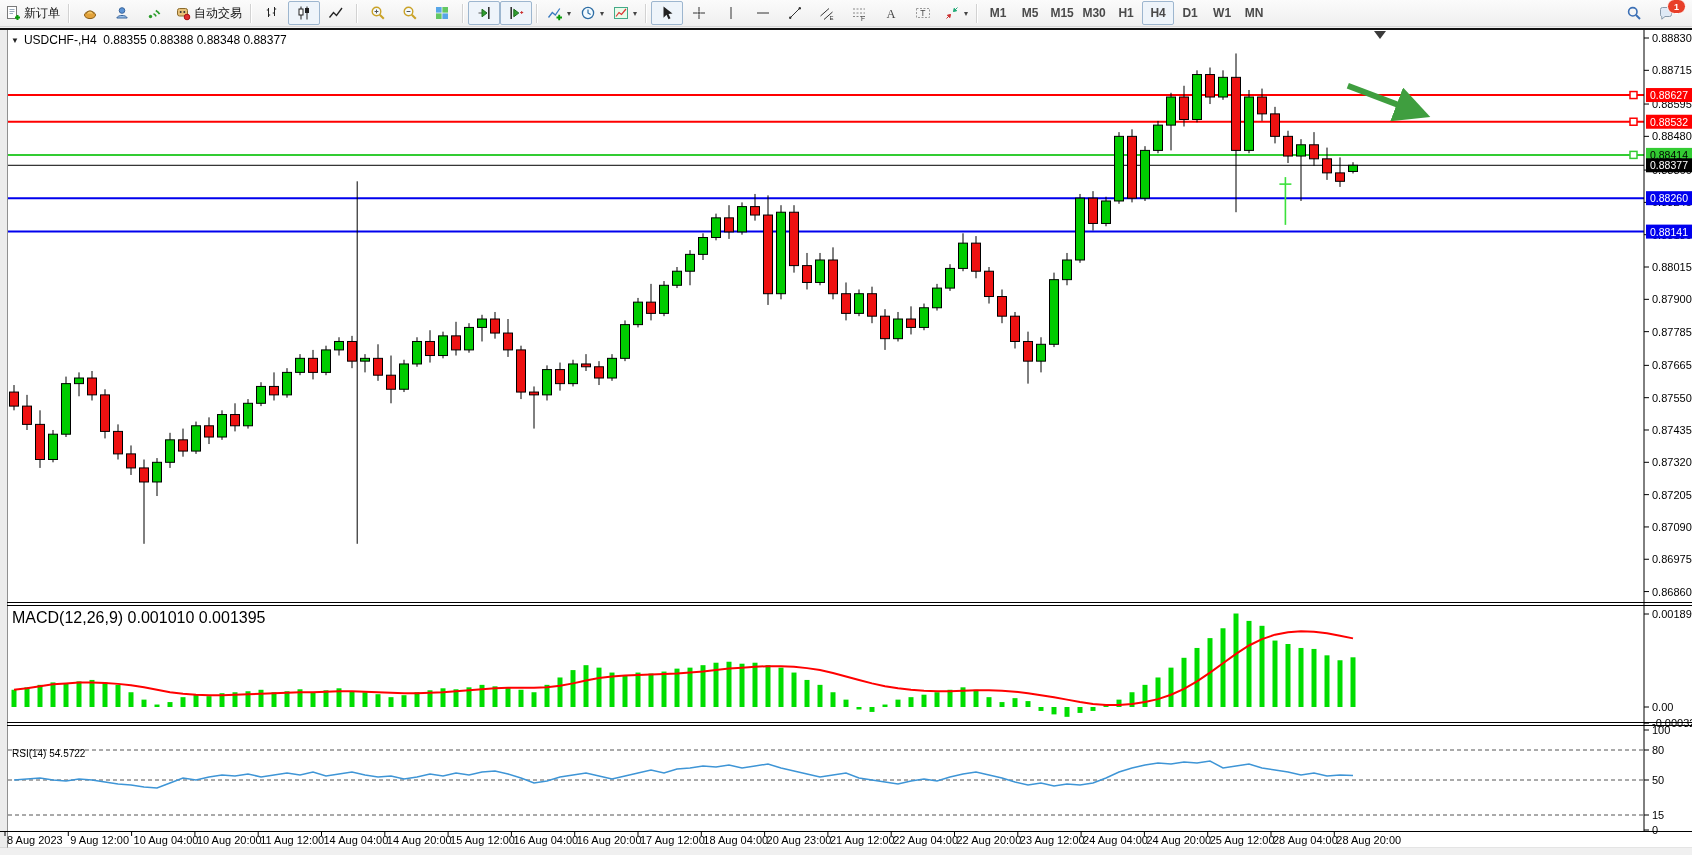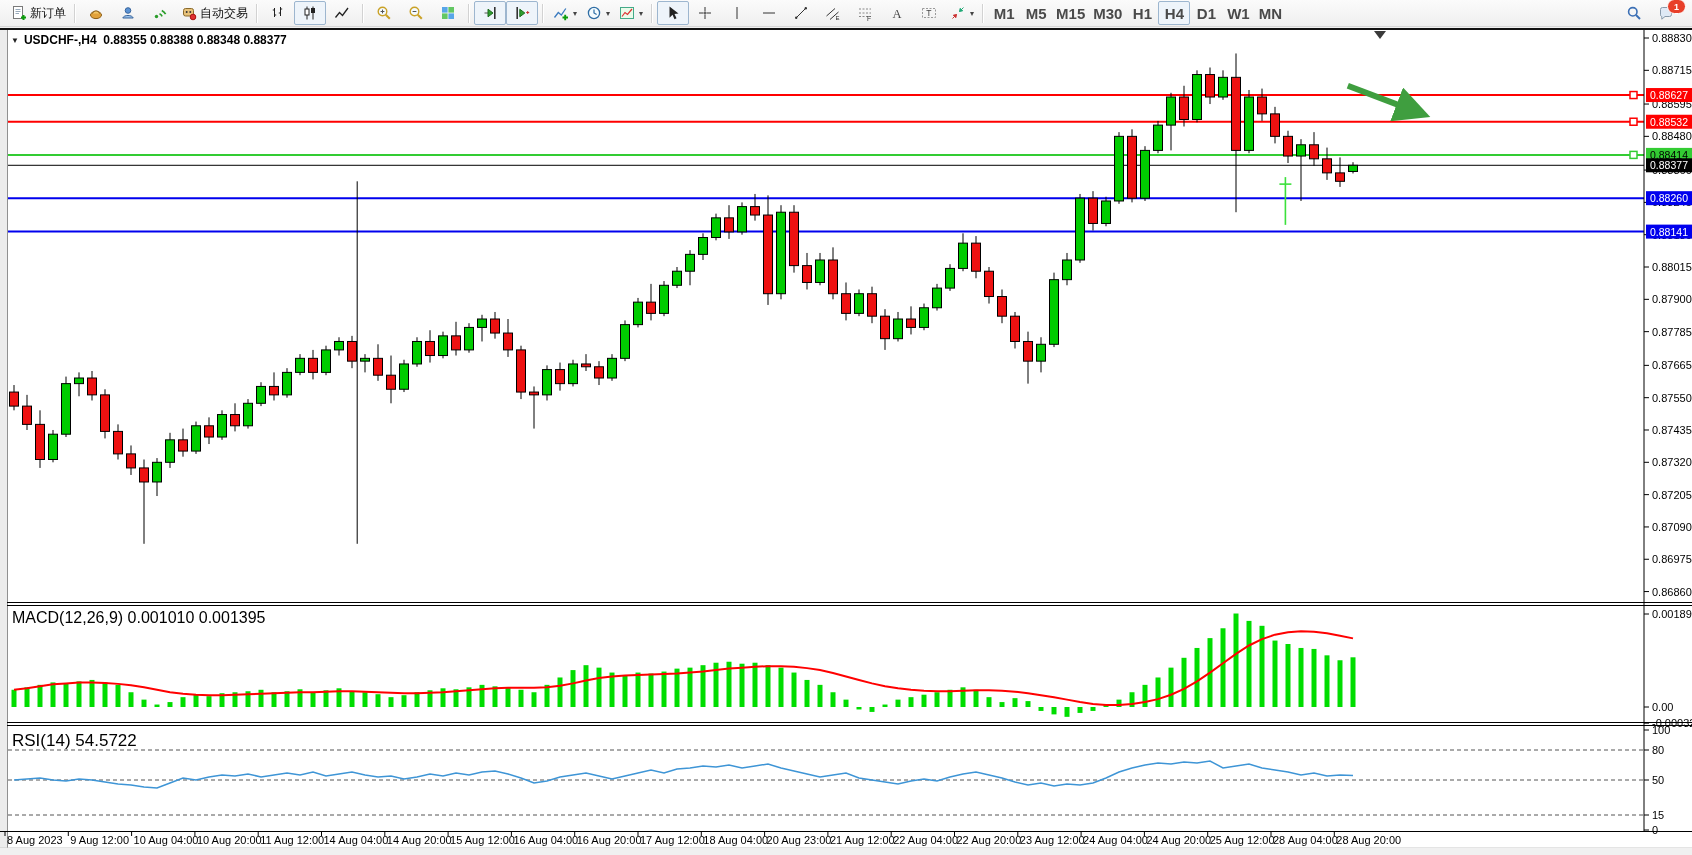--- a/index.html
+++ b/index.html
@@ -1,40 +1,40 @@
 <!DOCTYPE html>
 <html><head>
 <meta charset="utf-8">
 <style>
   html,body{margin:0;padding:0;background:#f0f0f0;font-family:"Liberation Sans",sans-serif;}
   #app{position:relative;width:1692px;height:855px;overflow:hidden;background:#f0f0f0;}
   
   #toolbar{position:absolute;left:0;top:0;width:1692px;height:27px;background:linear-gradient(#fbfbfb,#efefef);
-           border-bottom:1px solid #d6d6d6;display:flex;align-items:center;padding-left:6px;box-sizing:border-box;}
+           border-bottom:1px solid #d6d6d6;display:flex;align-items:center;box-sizing:border-box;}
   .tb-group{display:flex;align-items:center;}
   .tb-sep{width:1px;height:19px;background:#d2d2d2;margin:0 4px;border-right:1px solid #fff;}
   .tb-btn{display:inline-flex;align-items:center;justify-content:center;gap:3px;height:22px;min-width:24px;
           padding:0 3px;border:1px solid transparent;border-radius:2px;position:relative;cursor:default;}
   .tb-btn.pressed{border-color:#9db6cf;background:#eef4fa;}
   .tb-btn .tb-lbl{font-size:12px;color:#111;white-space:nowrap;}
-  .tb-btn .tf-lbl{font-size:15px;font-weight:bold;color:#4a4a4a;}
+  .tb-btn .tf-lbl{font-size:12px;font-weight:bold;color:#4a4a4a;}
   .tb-ico{display:inline-flex;width:17px;height:17px;align-items:center;justify-content:center;}
   .dd{font-size:8px;color:#444;margin-left:1px;}
   .badge{position:absolute;top:-3px;right:-5px;min-width:13px;height:13px;border-radius:8px;background:#e8402a;
          color:#fff;font-size:9px;font-weight:bold;display:flex;align-items:center;justify-content:center;
          border:1px solid #fff;padding:0 2px;}
   .right-group{margin-left:auto;margin-right:10px;}
   
   #chart-window{position:absolute;left:0;top:28px;width:1692px;height:820px;background:#fff;}
   #chart-svg{position:absolute;left:0;top:0;}
   .overlay-label{position:absolute;color:#000;white-space:nowrap;z-index:5;}
-  #chart-title{left:11px;top:5px;font-size:12px;font-weight:bold;}
+  #chart-title{left:11px;top:5px;font-size:12px;}
   #chart-title .tri{font-size:8px;color:#222;margin-right:5px;vertical-align:1px;}
   #macd-label{left:12px;top:581px;font-size:16px;}
-  #rsi-label{left:12px;top:703px;font-size:17px;}
+  #rsi-label{left:12px;top:720px;font-size:10px;}
 </style>
 </head>
 <body>
 
 <div id="app">
   <div id="toolbar">
       <div class="tb-group">
         <div class="tb-btn">
           <span class="tb-ico">
             <svg width="16" height="16" viewBox="0 0 16 16">

